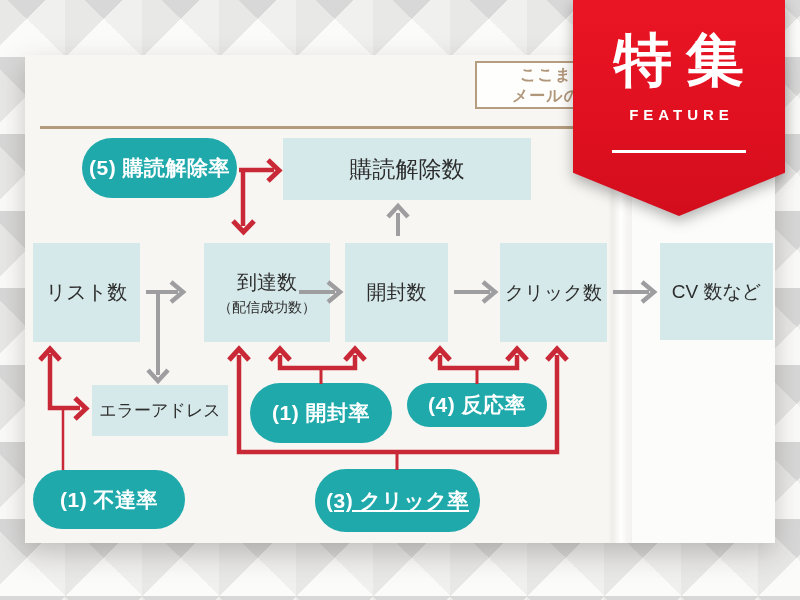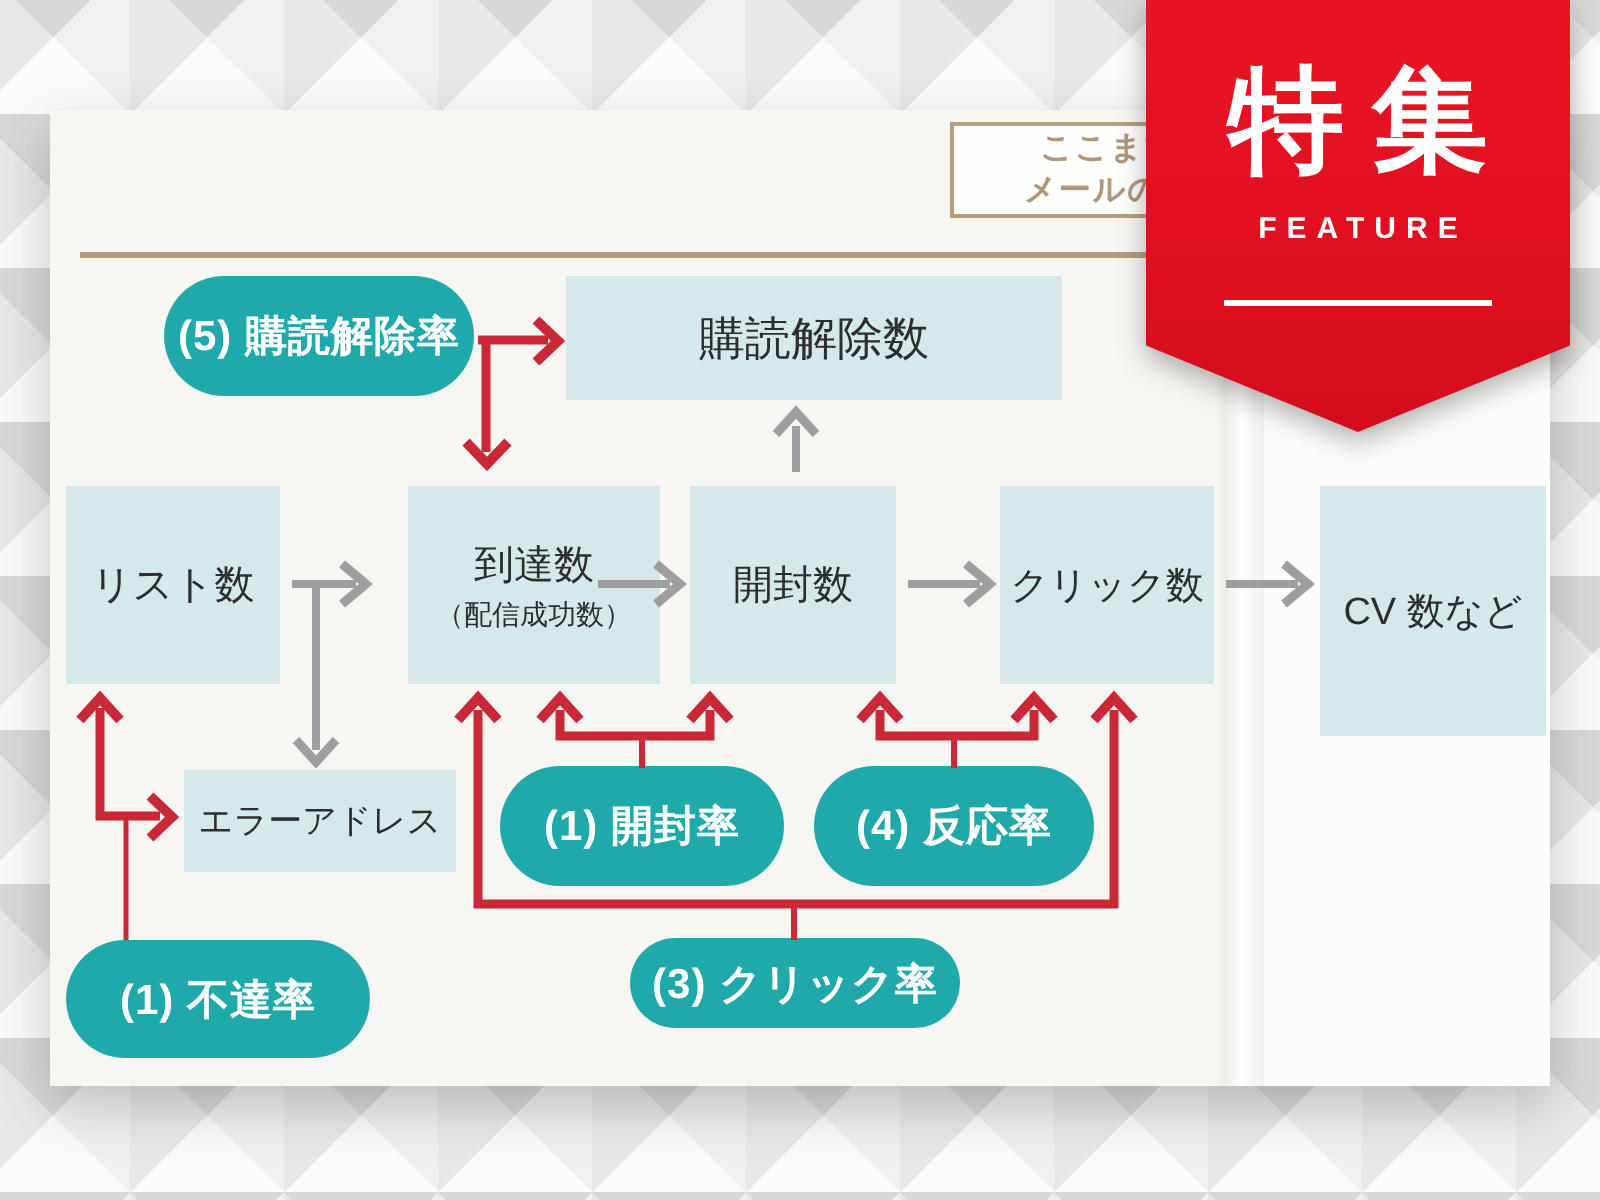--- a/index.html
+++ b/index.html
@@ -50,33 +50,33 @@
     position:absolute;background:#d6e9ea;color:#2d2d2d;
     display:flex;flex-direction:column;align-items:center;justify-content:center;
     text-align:center;font-weight:500;white-space:nowrap;
   }
   #box-list     {left:33px; top:243px;width:107px;height:99px;font-size:20px;}
   #box-delivered{left:188px;top:243px;width:126px;height:99px;margin-left:16px;}
   #box-delivered .l1{font-size:20px;}
   #box-delivered .l2{font-size:14px;margin-top:3px;}
   #box-opens    {left:345px;top:243px;width:103px;height:99px;font-size:20px;}
   #box-clicks   {left:500px;top:243px;width:107px;height:99px;font-size:19px;}
-  #box-cv       {left:660px;top:243px;width:113px;height:125px;font-size:19px;}
+  #box-cv       {left:660px;top:243px;width:113px;height:97px;font-size:19px;}
   #box-unsub    {left:283px;top:138px;width:248px;height:62px;font-size:23px;}
   #box-error    {left:92px; top:385px;width:136px;height:51px;font-size:17px;}
   .pill{
     position:absolute;background:#1fa9ab;border-radius:31px;color:#ffffff;
     display:flex;align-items:center;justify-content:center;
     font-weight:700;font-size:21px;white-space:nowrap;letter-spacing:0.5px;
   }
   #pill-5{left:82px; top:138px;width:155px;height:60px;}
   #pill-2{left:250px;top:383px;width:142px;height:60px;}
-  #pill-4{left:407px;top:383px;width:140px;height:60px;justify-content:center;}
+  #pill-4{left:407px;top:383px;width:140px;height:44px;justify-content:center;}
   #pill-1{left:33px; top:470px;width:152px;height:59px;text-align:right;}
-  #pill-3{left:315px;top:469px;width:165px;height:45px;}
+  #pill-3{left:315px;top:469px;width:165px;height:63px;text-decoration:underline;}
   .arrows{position:absolute;left:0;top:0;z-index:5;pointer-events:none;}
   .ribbon-wrap{
     position:absolute;left:573px;top:0;width:212px;height:216px;z-index:10;
     filter:drop-shadow(0 5px 7px rgba(0,0,0,.30));
   }
   .ribbon{
     position:relative;width:100%;height:100%;
     background:linear-gradient(180deg,#ea1524 0%,#e01020 55%,#d30d1c 100%);
     clip-path:polygon(0 0,100% 0,100% 80%,50% 100%,0 80%);
   }

